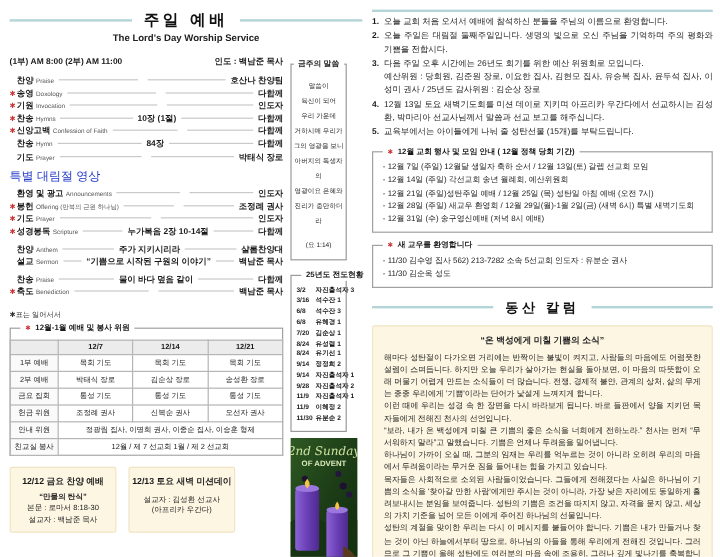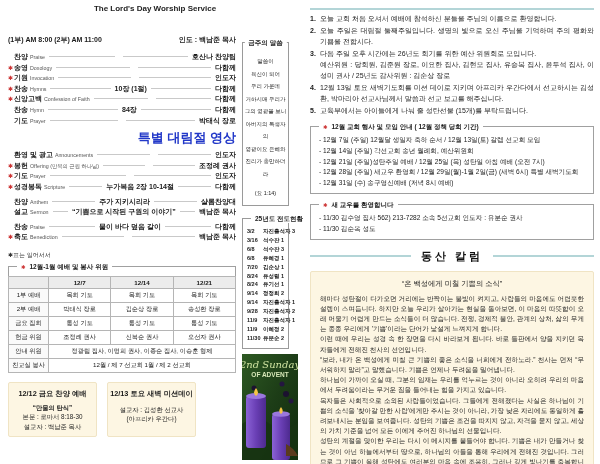--- a/index.html
+++ b/index.html
@@ -6,38 +6,38 @@
   html,body { width:600px; height:464px; overflow:hidden; background:#fff; }
   body { font-family:"Liberation Sans","DejaVu Sans",sans-serif; color:#1a1a1a; }
   .page { position:relative; width:600px; height:464px; background:#fff; }
 
   .col-left  { position:absolute; left:8px;  top:4px; width:294px; }
   .col-right { position:absolute; left:310px; top:4px; width:284px; }
 
   .sec-header { display:flex; align-items:center; margin:4px 0 1px; }
   .sec-header .rule { flex:1; height:2px; background:#b3d5d7; }
   .sec-header .sec-title { font-size:13px; font-weight:bold; letter-spacing:3px; padding:0 10px; color:#111; }
-  .sec-sub { text-align:center; font-size:8px; font-weight:bold; color:#222; margin-bottom:18px; }
+  .sec-sub { text-align:center; font-size:8px; font-weight:bold; color:#222; margin-bottom:6px; }
 
   .worship-row { display:flex; gap:6px; }
   .worship-main { width:228px; }
   .worship-side { width:47px; }
 
   .times-row { display:flex; justify-content:space-between; font-size:7px; font-weight:bold; margin:4px 0 7px; }
 
   .oitem { display:flex; align-items:baseline; font-size:7px; line-height:10.6px; white-space:nowrap; }
   .omark { color:#cc3333; width:6px; font-size:6px; flex:none; }
   .olabel { font-weight:bold; }
   .oen { font-size:5.3px; color:#555; margin-left:2px; }
   .ofill { flex:1; border-bottom:1px solid #c9c9c9; margin:0 4px; transform:translateY(-2px); min-width:6px; }
   .omid { font-weight:bold; }
   .oby { font-weight:bold; }
   .order-b .oitem:nth-of-type(5) { margin-top:4px; }
   .order-b .oitem:nth-of-type(7) { margin-top:4px; }
-  .special-line { color:#2238c8; font-weight:bold; font-size:13px; text-align:right; margin:3px 0; }
+  .special-line { color:#2238c8; font-weight:normal; font-size:10px; text-align:left; margin:3px 0; }
   .stand-note { font-size:6px; margin:8px 0 6px; color:#333; }
 
   .fieldbox { border:1px solid #a0a0a0; position:relative; }
   .legend { position:absolute; top:-4px; left:8px; background:#fff; padding:0 4px; font-size:6.5px; font-weight:bold; line-height:8px; white-space:nowrap; }
   .legend .star { color:#cc3333; font-size:5.5px; margin-right:2px; }
 
   .duty-wrap { margin-top:6px; }
   table.duty { width:228px; border-collapse:collapse; font-size:6.2px; margin-top:3px; }
   table.duty td { border:1px solid #b5b5b5; text-align:center; padding:2px 1px; height:12px; }
   table.duty tr.head td { background:#ececec; font-weight:bold; }
@@ -63,29 +63,34 @@
   .news-list { margin-top:3px; }
   .news-item { display:flex; margin-bottom:1px; }
   .news-num { width:10px; flex:none; font-size:7px; font-weight:bold; line-height:11px; }
   .news-body { flex:1; }
   .news-text, .news-sub { font-size:7px; line-height:11px; text-align:justify; }
 
   .rbox { margin-top:10px; padding:8px 6px 4px 8px; }
   .rbox-item { font-size:6.6px; line-height:10.8px; white-space:nowrap; overflow:hidden; }
 
   .column-box { background:#fdf6e3; border:1px solid #f0e4c4; border-radius:2px; margin-top:7px; padding:7px 9px 6px; }
-  .column-title { text-align:center; font-size:7.3px; font-weight:normal; margin-bottom:5px; }
+  .column-title { text-align:center; font-size:7.3px; font-weight:bold; margin-bottom:5px; }
   .column-p { font-size:6.6px; line-height:10.2px; text-align:justify; color:#222; }
 </style>
 </head>
 <body>
 
 <div class="page">
 
   <div class="col-left">
+    <div class="sec-header">
+      <div class="rule"></div>
+      <div class="sec-title">주일 예배</div>
+      <div class="rule"></div>
+    </div>
     <div class="sec-sub">The Lord's Day Worship Service</div>
 
     <div class="worship-row">
       <div class="worship-main">
         <div class="times-row">
           <span>(1부) AM 8:00   (2부) AM 11:00</span>
           <span>인도 : 백남준 목사</span>
         </div>
 
         <div class="order-a">

